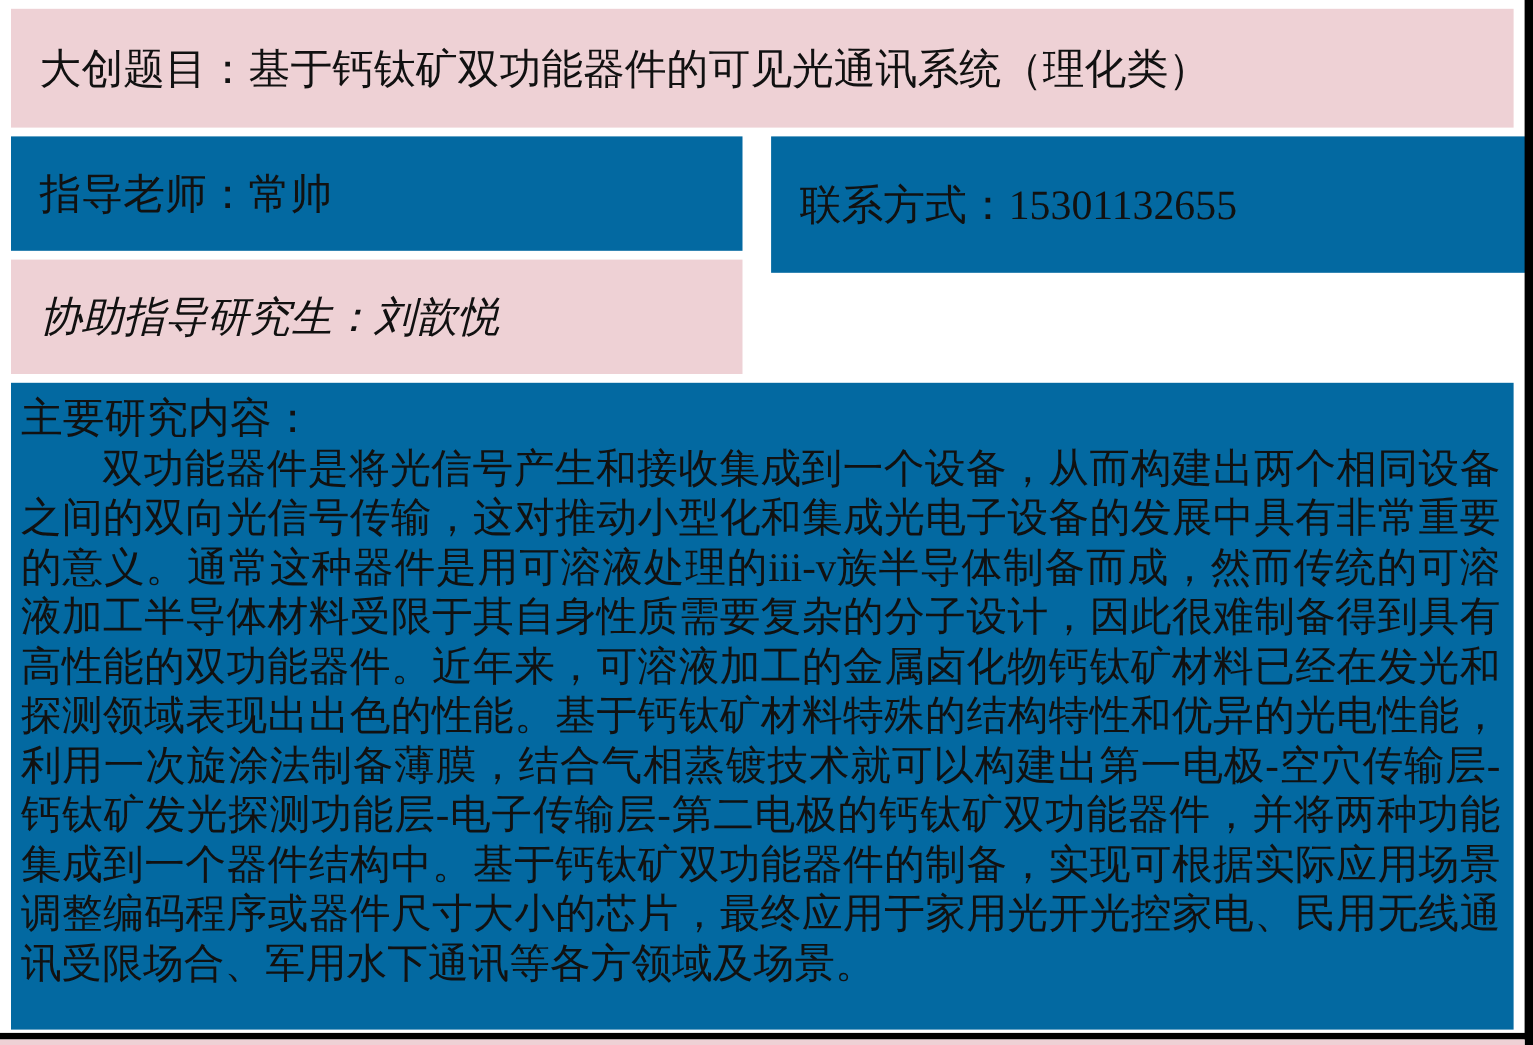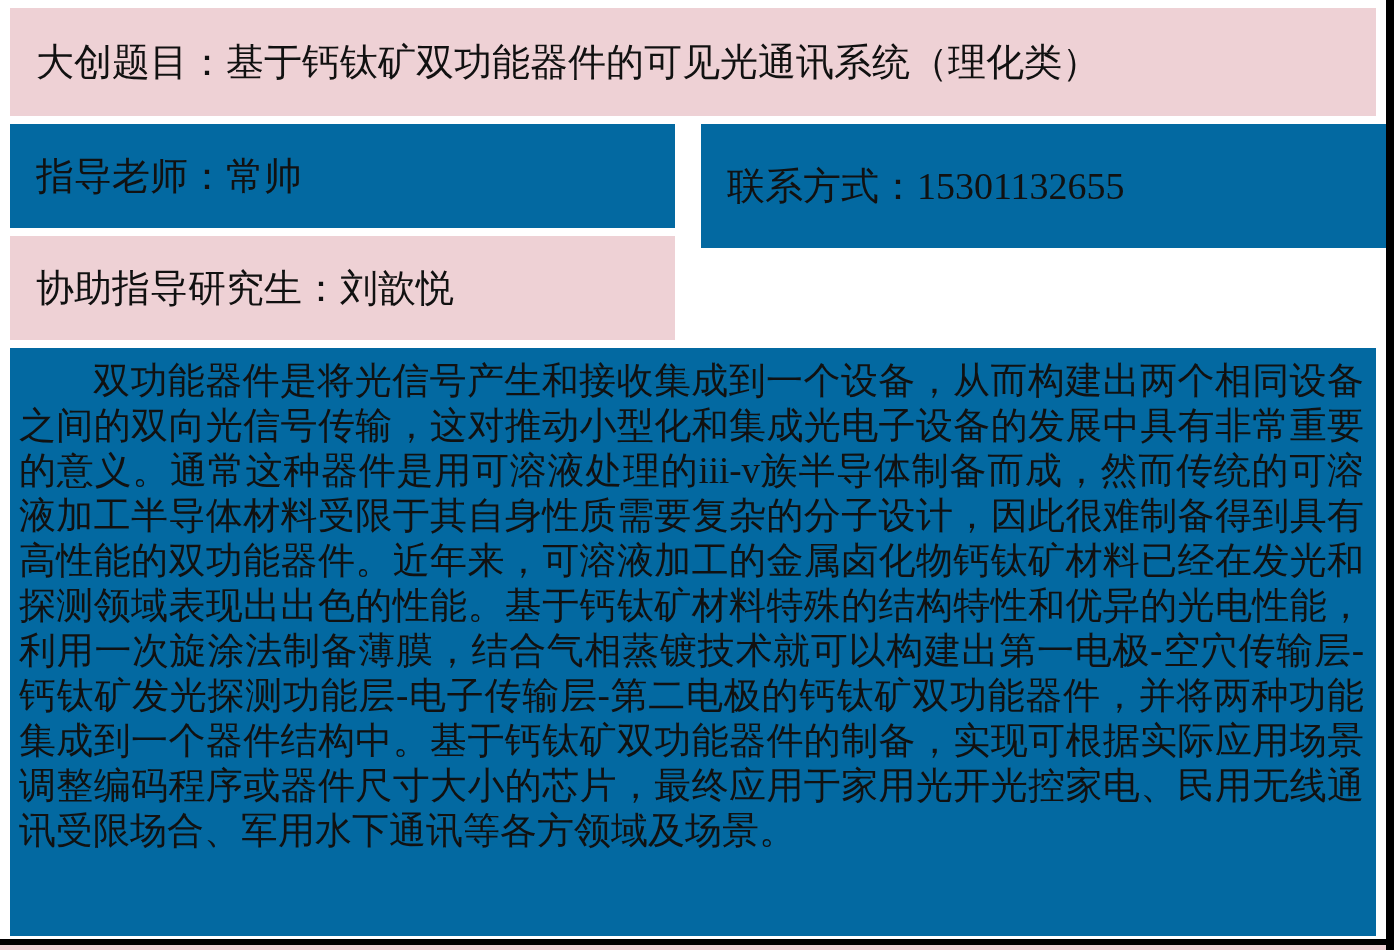--- a/index.html
+++ b/index.html
@@ -29,21 +29,21 @@
   .row-text {
     font-size: 38px;
     padding-left: 26px;
     white-space: nowrap;
     letter-spacing: 0px;
   }
   
   .title-row   { left: 10px; top: 8px;   width: 1366px; height: 108px; }
   .adv-left    { left: 10px; top: 124px; width: 665px;  height: 104px; }
   .adv-right   { left: 683px; top: 124px; width: 693px; height: 124px; margin-left: 18px; }
-  .grad-left   { left: 10px; top: 236px; width: 665px;  height: 104px; }
+  .grad-left   { left: 10px; top: 236px; width: 665px;  height: 104px; font-style: italic; }
   .grad-right  { left: 683px; top: 236px; width: 693px; height: 104px; }
   .content-row { left: 10px; top: 348px; width: 1366px; height: 588px; padding: 10px 12px 0 9px; }
   .content-heading {
     font-size: 38px;
     line-height: 46px;
   }
   .content-body {
     font-size: 37px;
     line-height: 45px;
     text-align: justify;
@@ -80,20 +80,21 @@
   </div>
   <div class="cell light vcenter adv-right">
     <div class="row-text">联系方式：15301132655</div>
   </div>
 
   <div class="cell dark vcenter grad-left">
     <div class="row-text">协助指导研究生：刘歆悦</div>
   </div>
 
   <div class="cell light content-row">
+    <div class="content-heading">主要研究内容：</div>
     <div class="content-body">双功能器件是将光信号产生和接收集成到一个设备，从而构建出两个相同设备之间的双向光信号传输，这对推动小型化和集成光电子设备的发展中具有非常重要的意义。通常这种器件是用可溶液处理的iii-v族半导体制备而成，然而传统的可溶液加工半导体材料受限于其自身性质需要复杂的分子设计，因此很难制备得到具有高性能的双功能器件。近年来，可溶液加工的金属卤化物钙钛矿材料已经在发光和探测领域表现出出色的性能。基于钙钛矿材料特殊的结构特性和优异的光电性能，利用一次旋涂法制备薄膜，结合气相蒸镀技术就可以构建出第一电极-空穴传输层-钙钛矿发光探测功能层-电子传输层-第二电极的钙钛矿双功能器件，并将两种功能集成到一个器件结构中。基于钙钛矿双功能器件的制备，实现可根据实际应用场景调整编码程序或器件尺寸大小的芯片，最终应用于家用光开光控家电、民用无线通讯受限场合、军用水下通讯等各方领域及场景。</div>
   </div>
 
   <div class="border-right"></div>
   <div class="border-bottom"></div>
   <div class="next-row-sliver"></div>
 
 </div>
 
 </body></html>

